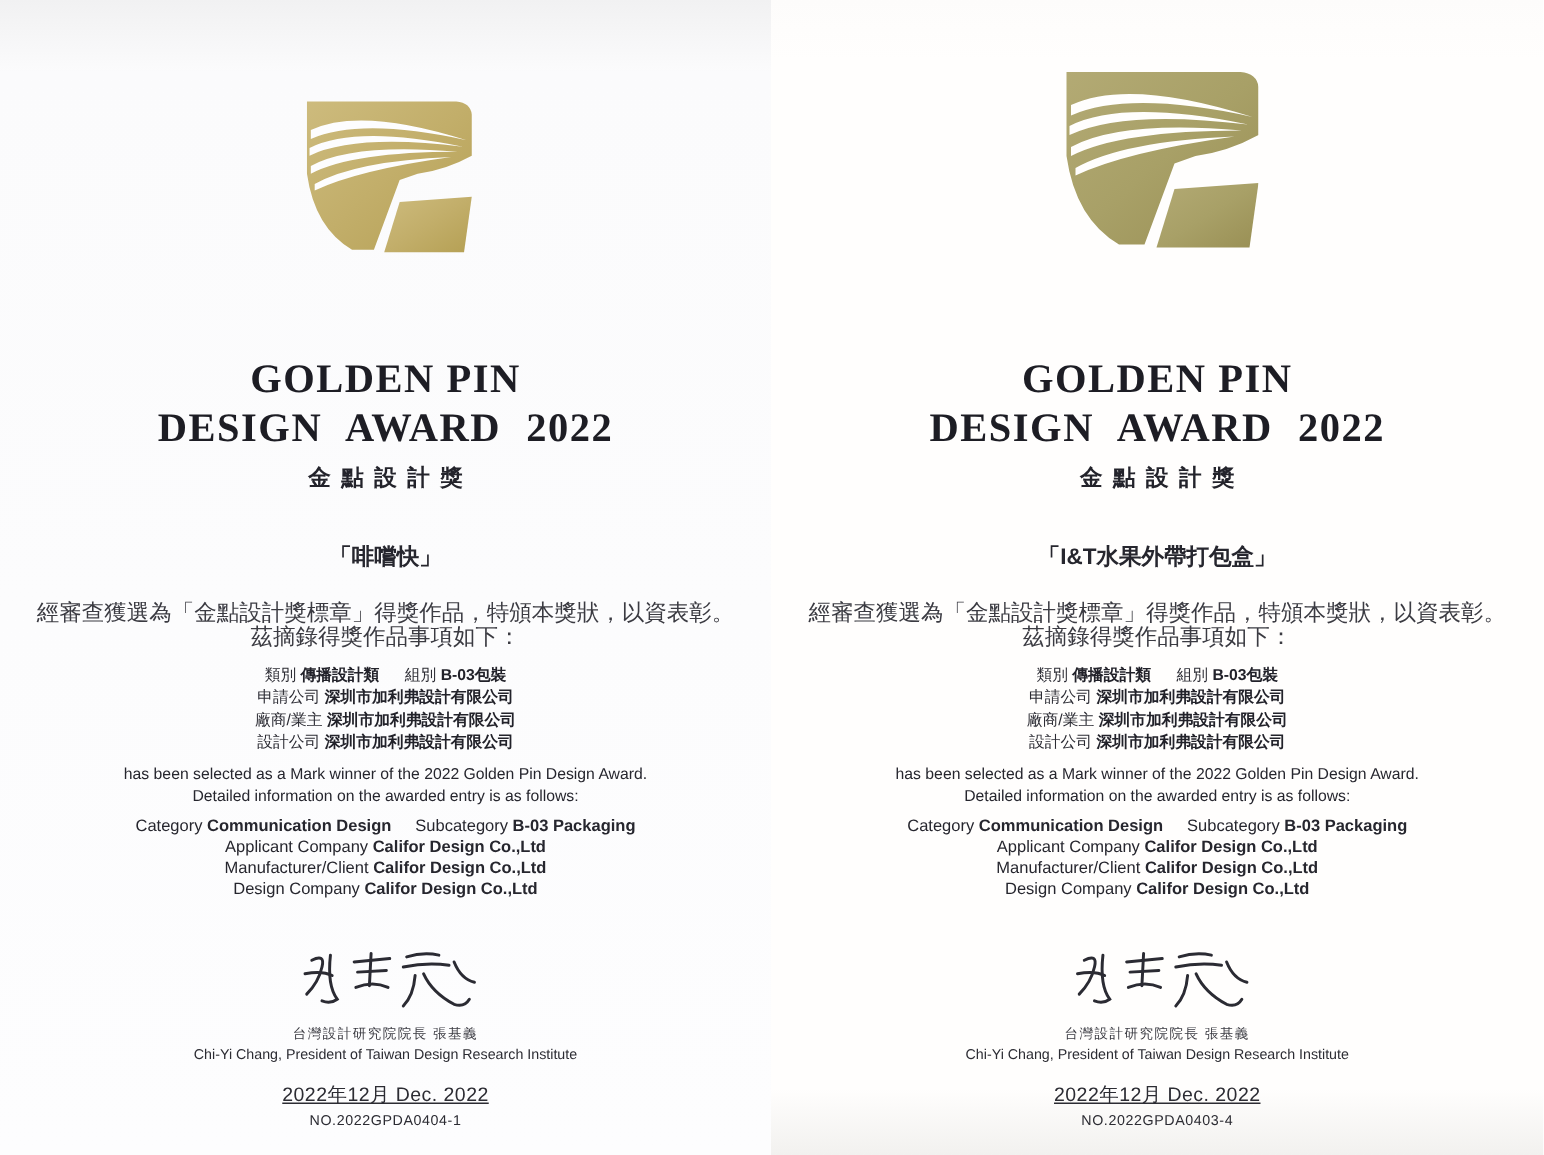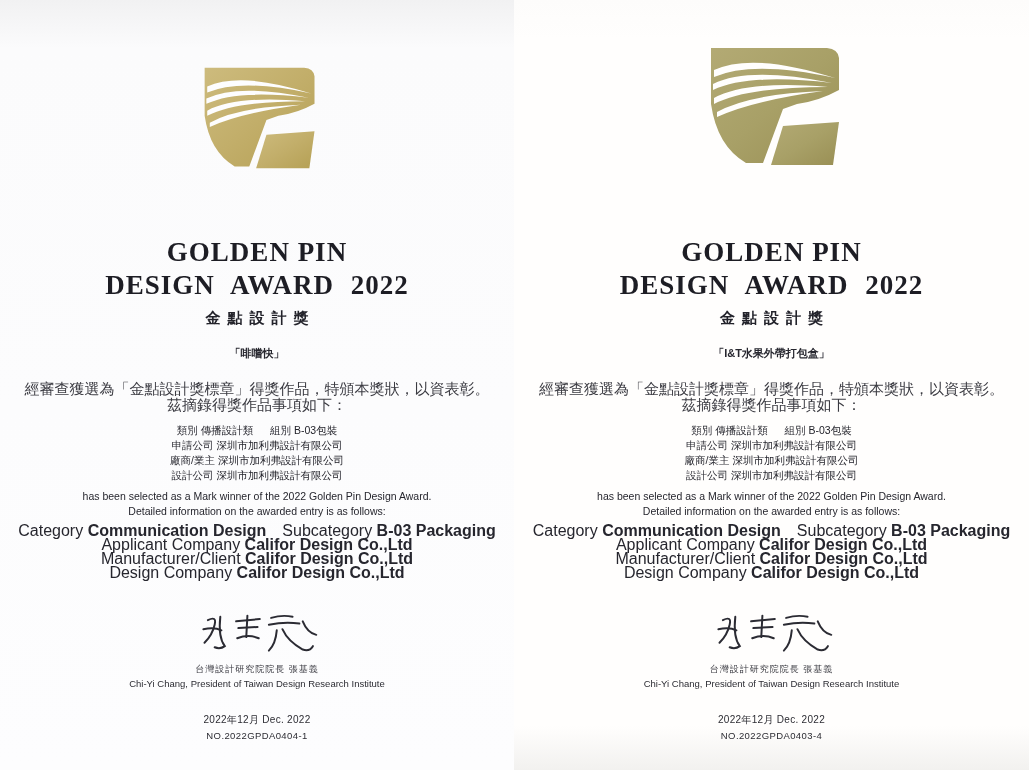--- a/index.html
+++ b/index.html
@@ -25,34 +25,34 @@
   .logo{flex:none;}
   .title-en{
     font-family:"Liberation Serif", serif;font-weight:bold;color:#1d1d24;
     font-size:27px;line-height:1.02;letter-spacing:1px;white-space:nowrap;
   }
   .title-en .l2{word-spacing:9px;display:block;margin-top:5px;text-align:right;}
   .title-zh{
     margin-top:10px;font-size:15px;font-weight:600;letter-spacing:7px;
     text-indent:7px;color:#23232b;white-space:nowrap;
   }
-  .work-title{margin-top:18px;font-size:11px;font-weight:bold;color:#26262e;}
+  .work-title{margin-top:34px;font-size:15px;font-weight:bold;color:#26262e;}
   .intro{margin-top:20px;font-size:15px;line-height:16px;color:#3b3b42;}
   .zh-details{margin-top:10px;font-size:10.5px;line-height:15px;color:#2b2b33;}
-  .zh-details b{font-weight:normal;color:#22222a;}
+  .zh-details b{font-weight:bold;color:#22222a;}
   .zh-details .l2:not(:empty){margin-left:14px;}
   .certify{margin-top:6px;font-size:10.5px;line-height:15px;color:#26262e;}
   .certify b{font-weight:bold;}
-  .en-details{margin-top:5px;font-size:16px;line-height:14px;color:#26262e;}
+  .en-details{margin-top:5px;font-size:11px;line-height:14px;color:#26262e;}
   .en-details .l2:not(:empty){margin-left:16px;}
   .en-details b{font-weight:bold;}
   .signature{margin-top:30px;height:48px;}
   .signer-zh{margin-top:5px;font-size:9px;color:#3a3a41;letter-spacing:1px;}
   .signer-en{margin-top:2px;font-size:9.5px;color:#2c2c33;}
-  .issue-date{margin-top:24px;font-size:10px;color:#2c2c33;letter-spacing:.3px;}
+  .issue-date{margin-top:12px;font-size:13px;color:#2c2c33;letter-spacing:.3px;text-decoration:underline;}
   .cert-no{margin-top:3px;font-size:9.5px;color:#2c2c33;letter-spacing:.4px;}
 </style>
 </head>
 <body>
 
 <div class="stage">
 
   <div class="cert cert-left">
 
     <svg class="logo" style="margin-top:66px" width="128" height="103" viewBox="0 0 134 120" aria-hidden="false">

